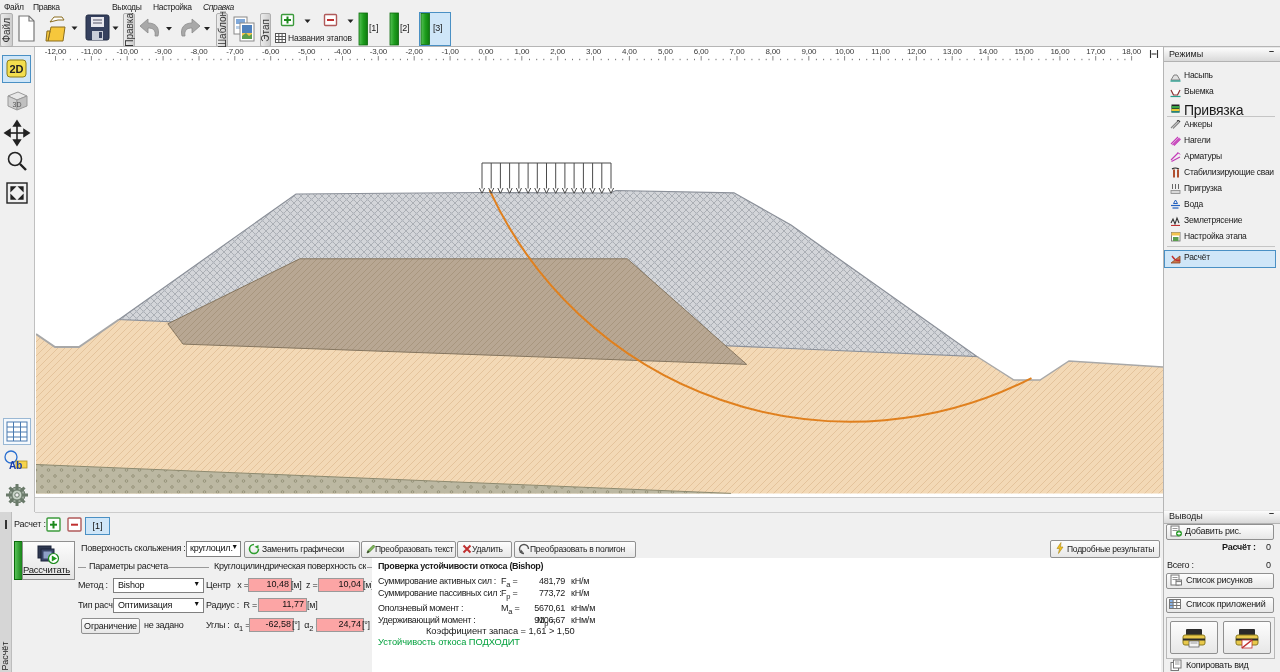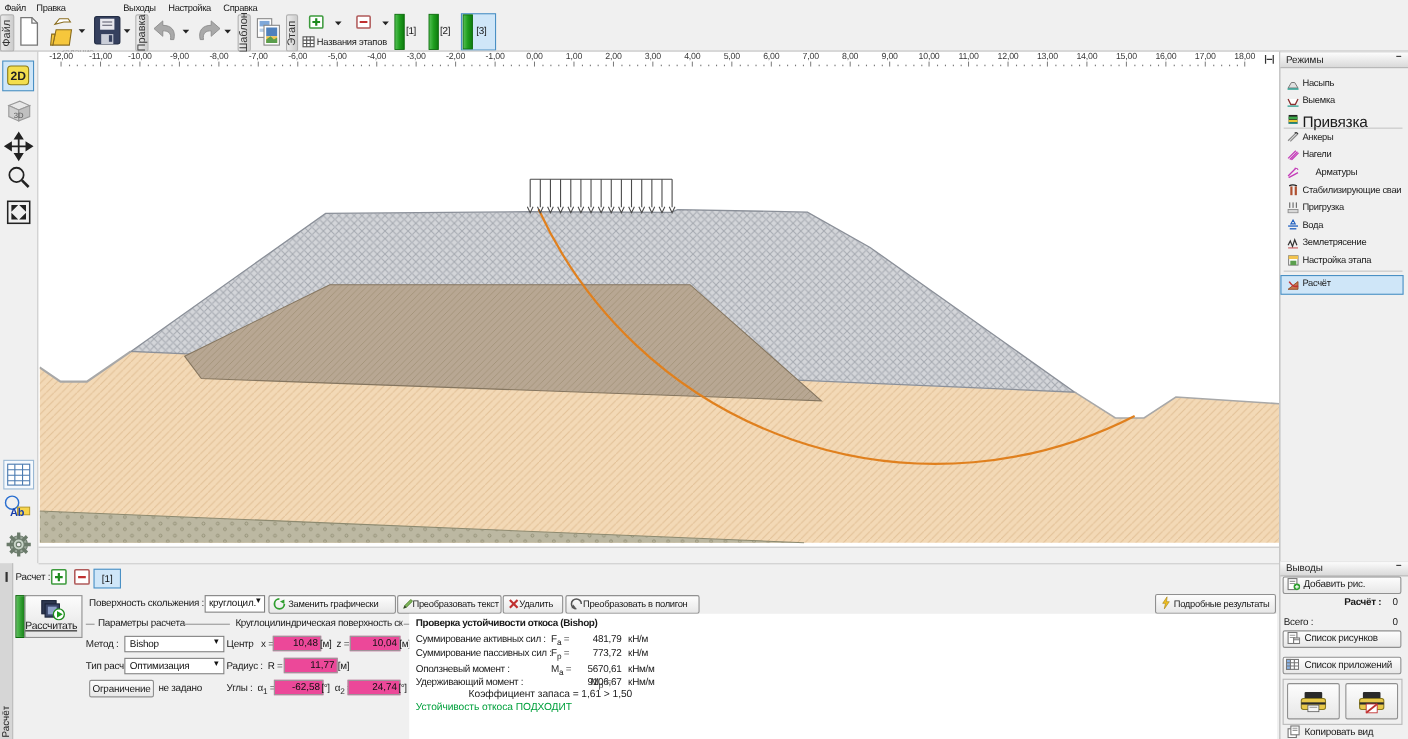--- a/index.html
+++ b/index.html
@@ -2,31 +2,31 @@
 <html><head><meta charset="utf-8">
 <style>
 html,body{margin:0;padding:0;}
 body{width:1280px;height:672px;position:relative;font-family:"Liberation Sans",sans-serif;background:#f0f0f0;overflow:hidden;}
 .abs{position:absolute;}
 .t{position:absolute;white-space:nowrap;color:#1a1a1a;font-size:9px;letter-spacing:-0.25px;}
 .vtab{position:absolute;background:linear-gradient(to right,#ececec,#cdcdcd);border:1px solid #b0b0b0;border-radius:2px;color:#333;font-size:10px;display:flex;align-items:center;justify-content:center;}
 .vtab span{writing-mode:vertical-rl;transform:rotate(180deg);}
 .btn{position:absolute;background:linear-gradient(#fdfdfd,#e7e7e7);border:1px solid #909090;border-radius:2px;font-size:8.5px;letter-spacing:-0.2px;color:#1a1a1a;display:flex;align-items:center;white-space:nowrap;}
 .combo{position:absolute;background:#fff;border:1px solid #808080;font-size:9px;letter-spacing:-0.2px;color:#111;}
-.inp{position:absolute;background:#ec4899;border:1px solid #9a9a9a;font-size:9px;color:#111;text-align:right;}
+.inp{position:absolute;background:#fca5a5;border:1px solid #9a9a9a;font-size:9px;color:#111;text-align:right;}
 .hdr{position:absolute;background:linear-gradient(#fcfcfc,#d9d9d9);border-bottom:1px solid #b2b2b2;border-top:1px solid #e8e8e8;color:#222;font-size:9px;}
 sub{font-size:7.5px;}
 </style></head><body>
 
 <div class="t" style="left:4px;top:2px;font-size:8.5px;letter-spacing:-0.35px;">Файл</div>
 <div class="t" style="left:33px;top:2px;font-size:8.5px;letter-spacing:-0.35px;">Правка</div>
 <div class="t" style="left:54px;top:2px;font-size:8.5px;letter-spacing:-0.35px;margin-top:40px;">Задание</div>
 <div class="t" style="left:112px;top:2px;font-size:8.5px;letter-spacing:-0.35px;">Выходы</div>
 <div class="t" style="left:153px;top:2px;font-size:8.5px;letter-spacing:-0.35px;">Настройка</div>
-<div class="t" style="left:203px;top:2px;font-size:8.5px;letter-spacing:-0.35px;">Справка</div>
+<div class="t" style="left:203px;top:2px;font-size:8.5px;letter-spacing:-0.35px;font-style:italic;">Справка</div>
 <div class="abs" style="left:0;top:13px;width:1280px;height:33px;background:#f0f0f0;"></div>
 <div class="abs" style="left:0;top:46px;width:1280px;height:1px;background:#b5b5b5;"></div>
 <div class="vtab" style="left:0px;top:13px;width:11px;height:32px;">
     <span>Файл</span>
   </div>
 <div class="vtab" style="left:123px;top:13px;width:10px;height:32px;">
     <span>Правка</span>
   </div>
 <div class="vtab" style="left:216px;top:13px;width:10px;height:32px;">
     <span>Шаблон</span>
@@ -424,21 +424,21 @@
   </svg>
 <div class="t" style="left:1184px;top:118.5px;font-size:8.5px;letter-spacing:-0.25px;">Анкеры</div>
 <svg class="abs" style="left:1170px;top:135.0px" width="11" height="11" viewBox="0 0 11 11">
     <path d="M1,9 L8,2 M2.5,10 L9.5,3 M4,10.5 L10.5,4" stroke="#c43ab8" stroke-width="1.1" fill="none"></path>
   </svg>
 <div class="t" style="left:1184px;top:134.5px;font-size:8.5px;letter-spacing:-0.25px;">Нагели</div>
 <svg class="abs" style="left:1170px;top:151.0px" width="11" height="11" viewBox="0 0 11 11">
     <path d="M1,9 L8,2 M1.5,10.5 L10,6" stroke="#c43ab8" stroke-width="1.2" fill="none"></path>
     <path d="M7,2 q2.5,-0.5 3,1.5" stroke="#c43ab8" stroke-width="1" fill="none"></path>
   </svg>
-<div class="t" style="left:1184px;top:150.5px;font-size:8.5px;letter-spacing:-0.25px;margin-left:12px;">Арматуры</div>
+<div class="t" style="left:1184px;top:150.5px;font-size:8.5px;letter-spacing:-0.25px;">Арматуры</div>
 <svg class="abs" style="left:1170px;top:167.0px" width="11" height="11" viewBox="0 0 11 11">
     <path d="M2,2 q3,-2 7,0" stroke="#222" stroke-width="1.2" fill="none"></path>
     <rect x="3" y="2.5" width="2" height="8" fill="#b05030"></rect>
     <rect x="7" y="2.5" width="2" height="8" fill="#b05030"></rect>
   </svg>
 <div class="t" style="left:1184px;top:166.5px;font-size:8.5px;letter-spacing:-0.25px;">Стабилизирующие сваи</div>
 <svg class="abs" style="left:1170px;top:183.0px" width="11" height="11" viewBox="0 0 11 11">
     <rect x="1" y="7.5" width="9" height="3" fill="#d8d8d8" stroke="#888" stroke-width="0.8"></rect>
     <g stroke="#555" stroke-width="0.9">
       <line x1="2.5" y1="1" x2="2.5" y2="6"></line>

